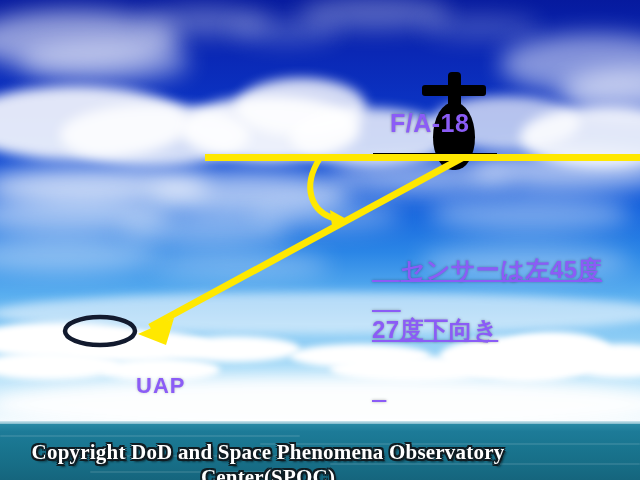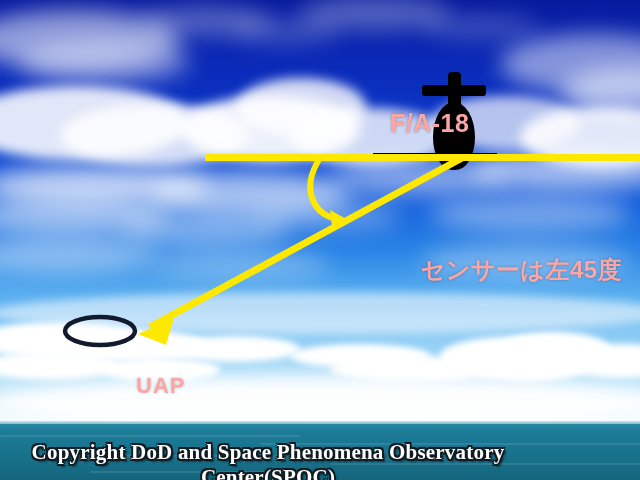--- a/index.html
+++ b/index.html
@@ -112,37 +112,38 @@
     width: 124px; height: 7px;
     background: #000;
   }
 
   
   .vec { position: absolute; left: 0; top: 0; width: 640px; height: 421px; }
 
   
   .lbl {
     position: absolute;
-    color: #fca5a5;
+    color: #8b5cf6;
     font-weight: bold;
     white-space: pre;
     line-height: 1.25;
     padding-left: 36px;
   }
   #label-fa18 {
     left: 354px; top: 108px;
     font-size: 25px;
     letter-spacing: 0.5px;
     text-shadow: 0 0 3px rgba(0,0,0,0.35);
   }
   #label-sensor {
-    left: 356px; top: 225px;
+    left: 336px; top: 225px;
     font-size: 24px;
     letter-spacing: 0.5px;
     text-shadow: 0 0 3px rgba(0,0,0,0.30);
+    text-decoration: underline;
   }
   #label-sensor .line2 { display: block; }
   #label-uap {
     left: 100px; top: 358px;
     font-size: 22px;
     letter-spacing: 1px;
     text-shadow: 0 0 3px rgba(0,0,0,0.22);
     margin-top: 14px;
   }
 
@@ -245,20 +246,21 @@
   </svg>
 
   <svg class="vec" viewBox="0 0 640 421" width="640" height="421">
     <ellipse cx="100" cy="331" rx="35" ry="14" fill="none" stroke="#121a2e" stroke-width="4.5"></ellipse>
   </svg>
 
   <div class="lbl" id="label-fa18">F/A-18</div>
 
   <div class="lbl" id="label-sensor">
     <span>センサーは左45度</span>
+    <span class="line2">27度下向き</span>
   </div>
 
   <div class="lbl" id="label-uap">UAP</div>
 
   <div class="ocean">
     <div class="wave" style="left:0px;   top:14px; width:300px;"></div>
     <div class="wave" style="left:260px; top:22px; width:380px;"></div>
     <div class="wave" style="left:40px;  top:34px; width:260px;"></div>
     <div class="wave" style="left:330px; top:42px; width:310px;"></div>
     <div class="wave" style="left:90px;  top:50px; width:220px;"></div>

